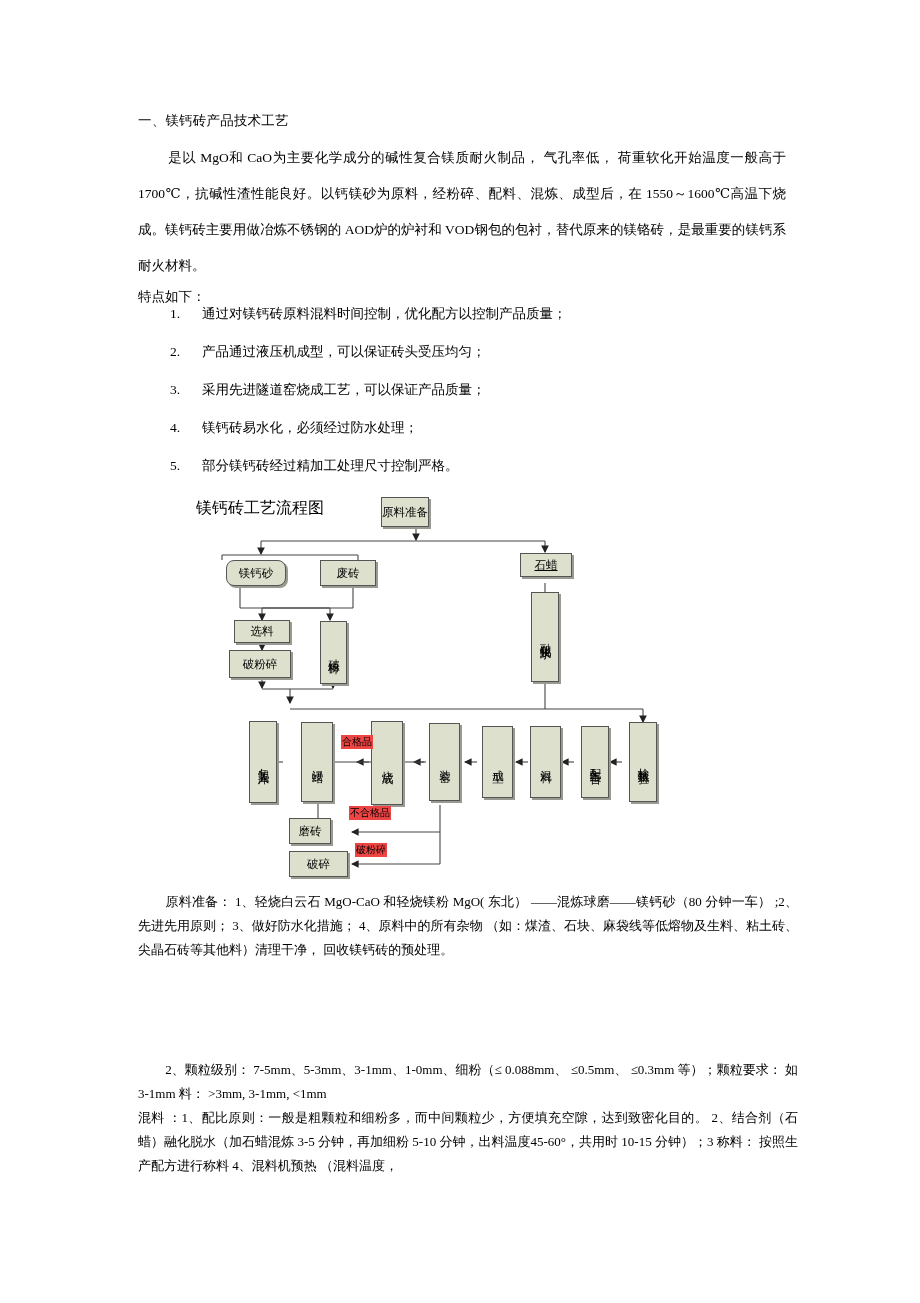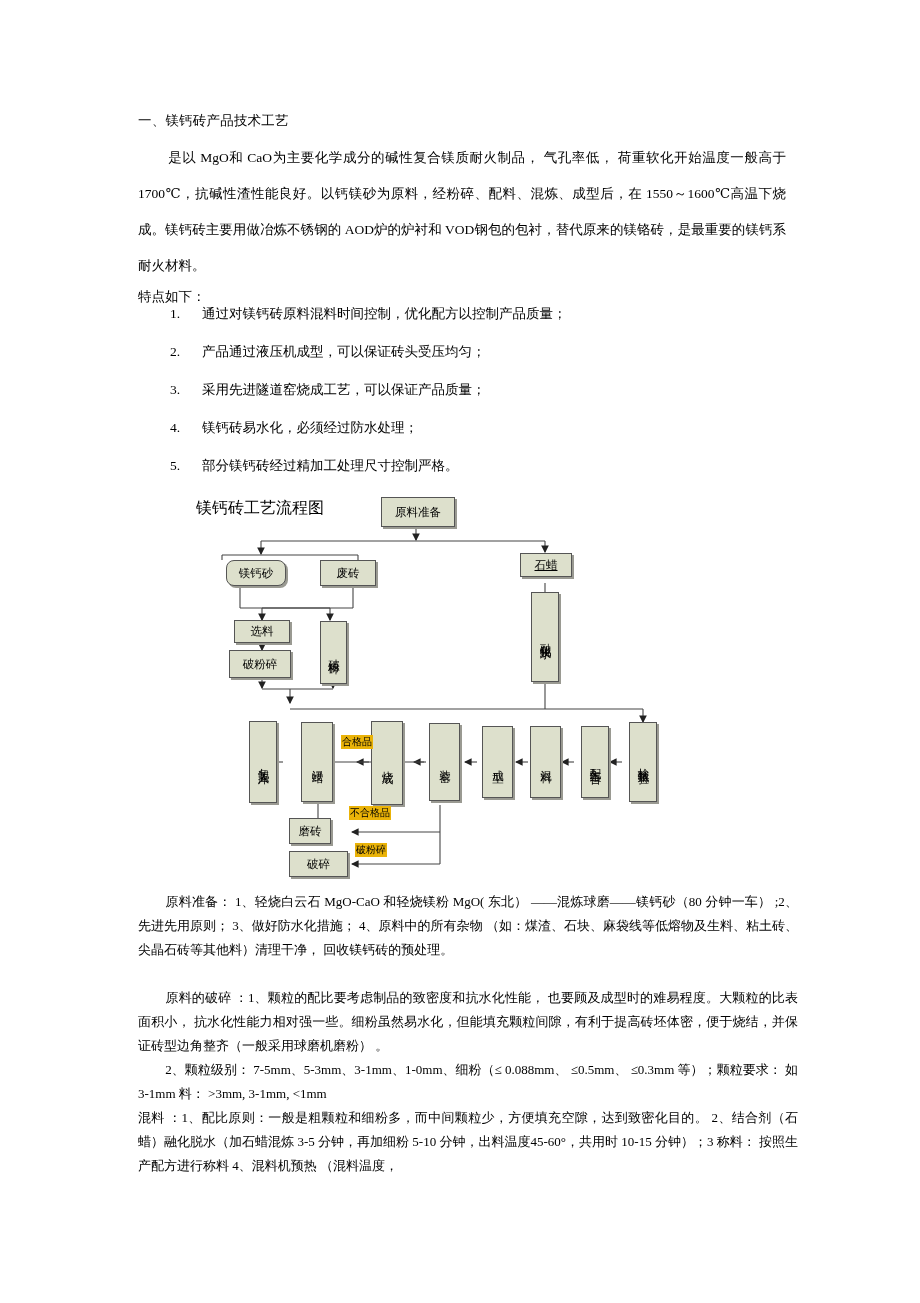--- a/index.html
+++ b/index.html
@@ -104,21 +104,21 @@
   .node.vert {
     writing-mode: vertical-rl;
     text-orientation: upright;
     letter-spacing: 1.5px;
   }
   .edge-label {
     position: absolute;
     font-size: 10px;
     white-space: nowrap;
     color: #000;
-    background: #eab308;
+    background: #ef4444;
     padding: 0 1px;
   }
 
   
   .body-para {
     position: absolute;
     left: 138px;
     width: 660px;
     font-size: 13px;
     line-height: 24px;
@@ -203,21 +203,21 @@
       <line x1="440" y1="805" x2="440" y2="832"></line>
       <line x1="440" y1="832" x2="352" y2="832" marker-end="url(#ah)"></line>
 
       <line x1="440" y1="832" x2="440" y2="864"></line>
       <line x1="440" y1="864" x2="352" y2="864" marker-end="url(#ah)"></line>
 
       <line x1="318" y1="818" x2="318" y2="790" marker-end="url(#ah)"></line>
     </g>
   </svg>
 
-  <div class="node" style="left:381px; top:497px; width:74px; height:30px;">
+  <div class="node" style="left:381px; top:497px; width:48px; height:30px;">
     <span>原料准备</span>
   </div>
 
   <div class="node" style="left:226px; top:560px; width:60px; height:26px;border-radius:8px;">
     <span>镁钙砂</span>
   </div>
 
   <div class="node" style="left:320px; top:560px; width:56px; height:26px;">
     <span>废砖</span>
   </div>
@@ -283,23 +283,20 @@
   </div>
 
   <div class="edge-label" style="left:341px; top:735px;">合格品</div>
   <div class="edge-label" style="left:349px; top:806px;">不合格品</div>
   <div class="edge-label" style="left:355px; top:843px;">破粉碎</div>
 
   <div class="body-para" style="top:890px;">
     <span class="ind"></span><span>原料准备： 1、轻烧白云石 MgO-CaO 和轻烧镁粉 MgO( 东北） ——混炼球磨——镁钙砂（80 分钟一车） ;2、先进先用原则； 3、做好防水化措施； 4、原料中的所有杂物 （如：煤渣、石块、麻袋线等低熔物及生料、粘土砖、尖晶石砖等其他料）清理干净， 回收镁钙砖的预处理。</span>
   </div>
 
-  <div class="body-para" style="top:986px;">
-    <span class="ind"></span><span>原料的破碎 ：1、颗粒的配比要考虑制品的致密度和抗水化性能， 也要顾及成型时的难易程度。大颗粒的比表面积小， 抗水化性能力相对强一些。细粉虽然易水化，但能填充颗粒间隙，有利于提高砖坯体密，便于烧结，并保证砖型边角整齐（一般采用球磨机磨粉） 。</span>
-  </div>
 
   <div class="body-para" style="top:1058px;">
     <span class="ind"></span><span>2、颗粒级别： 7-5mm、5-3mm、3-1mm、1-0mm、细粉（≤ 0.088mm、 ≤0.5mm、 ≤0.3mm 等）；颗粒要求： 如 3-1mm 料： &gt;3mm, 3-1mm, &lt;1mm</span>
   </div>
 
   <div class="body-para" style="top:1106px;">
     <span>混料 ：1、配比原则：一般是粗颗粒和细粉多，而中间颗粒少，方便填充空隙，达到致密化目的。 2、结合剂（石蜡）融化脱水（加石蜡混炼 3-5 分钟，再加细粉 5-10 分钟，出料温度45-60°，共用时 10-15 分钟）；3 称料： 按照生产配方进行称料 4、混料机预热 （混料温度，</span>
   </div>
 
 </div>

